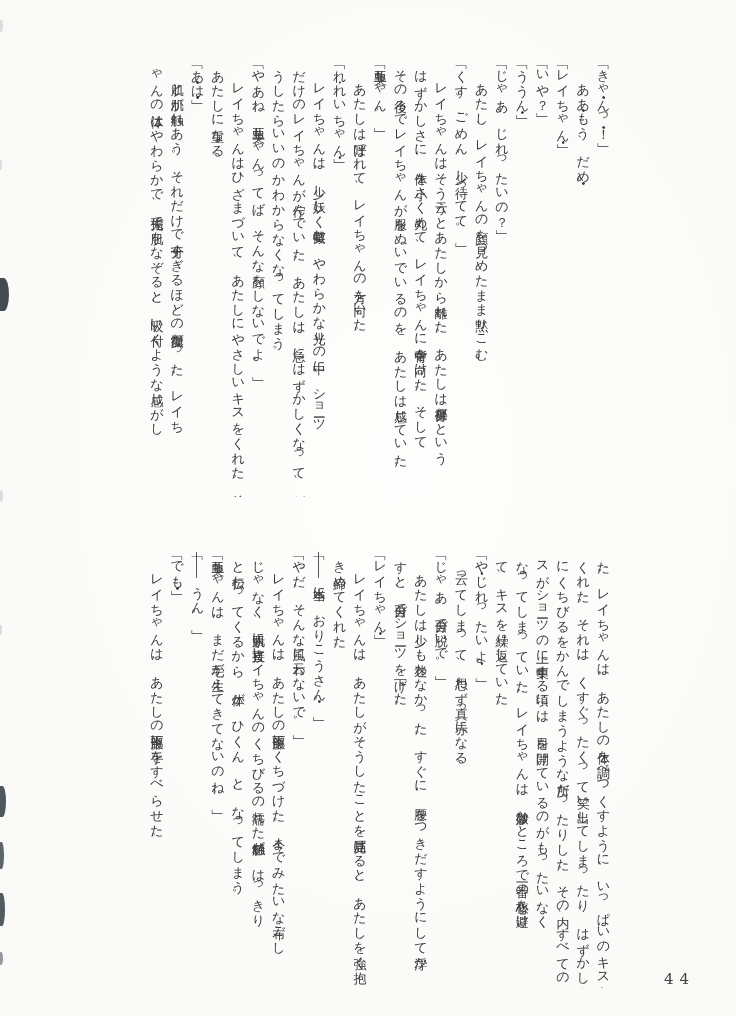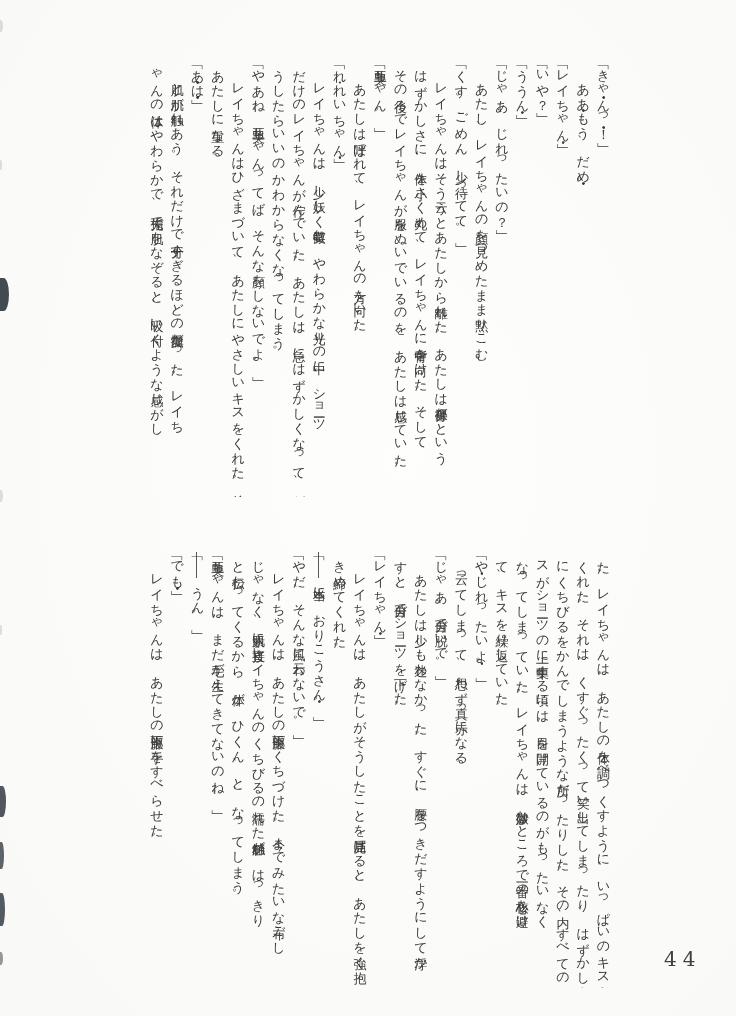--- a/index.html
+++ b/index.html
@@ -25,23 +25,23 @@
     color:var(--ink,#3a3a3a);
     letter-spacing:0;
     width:470px;height:436px;
     overflow:hidden;
   }
   .vblock p{margin:0;padding:0;white-space:nowrap;}
   #upper-block{left:143px;top:61px;}
   #lower-block{left:143px;top:552px;}
   
   .page-number{
-    position:absolute;left:664px;top:947px;
+    position:absolute;left:664px;top:970px;
     font-family:"DejaVu Serif", serif;
-    font-size:20px;letter-spacing:6px;
+    font-size:15px;letter-spacing:6px;
     color:var(--page-number,#414141);
   }
   
   .smudge{
     position:absolute;left:0;
     background:var(--edge-mark,#424a52);
     border-radius:0 60% 60% 0 / 0 50% 50% 0;
     filter:blur(.6px);
   }
   .smudge.s1{top:278px;width:9px;height:33px;}

